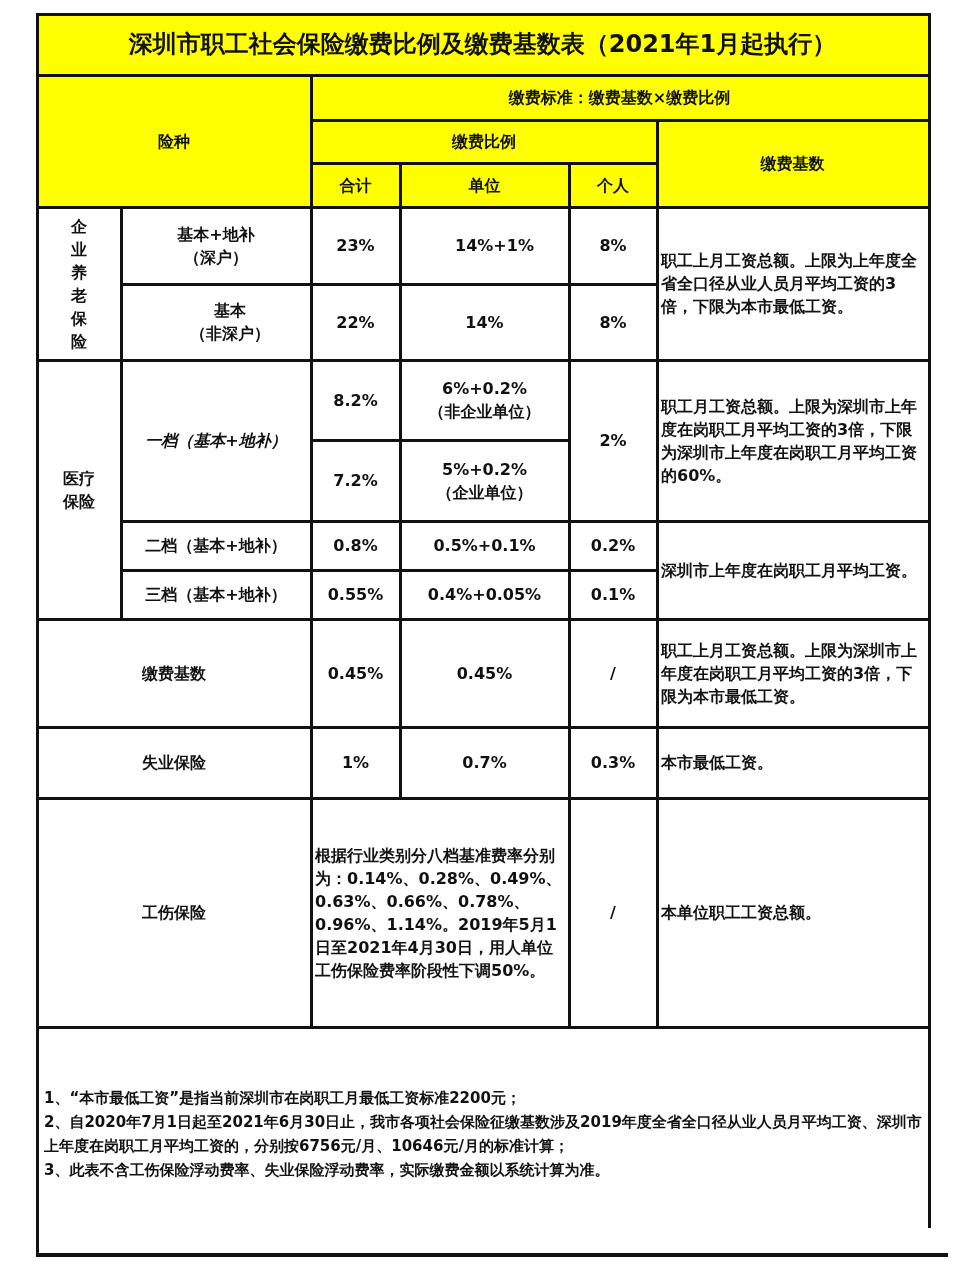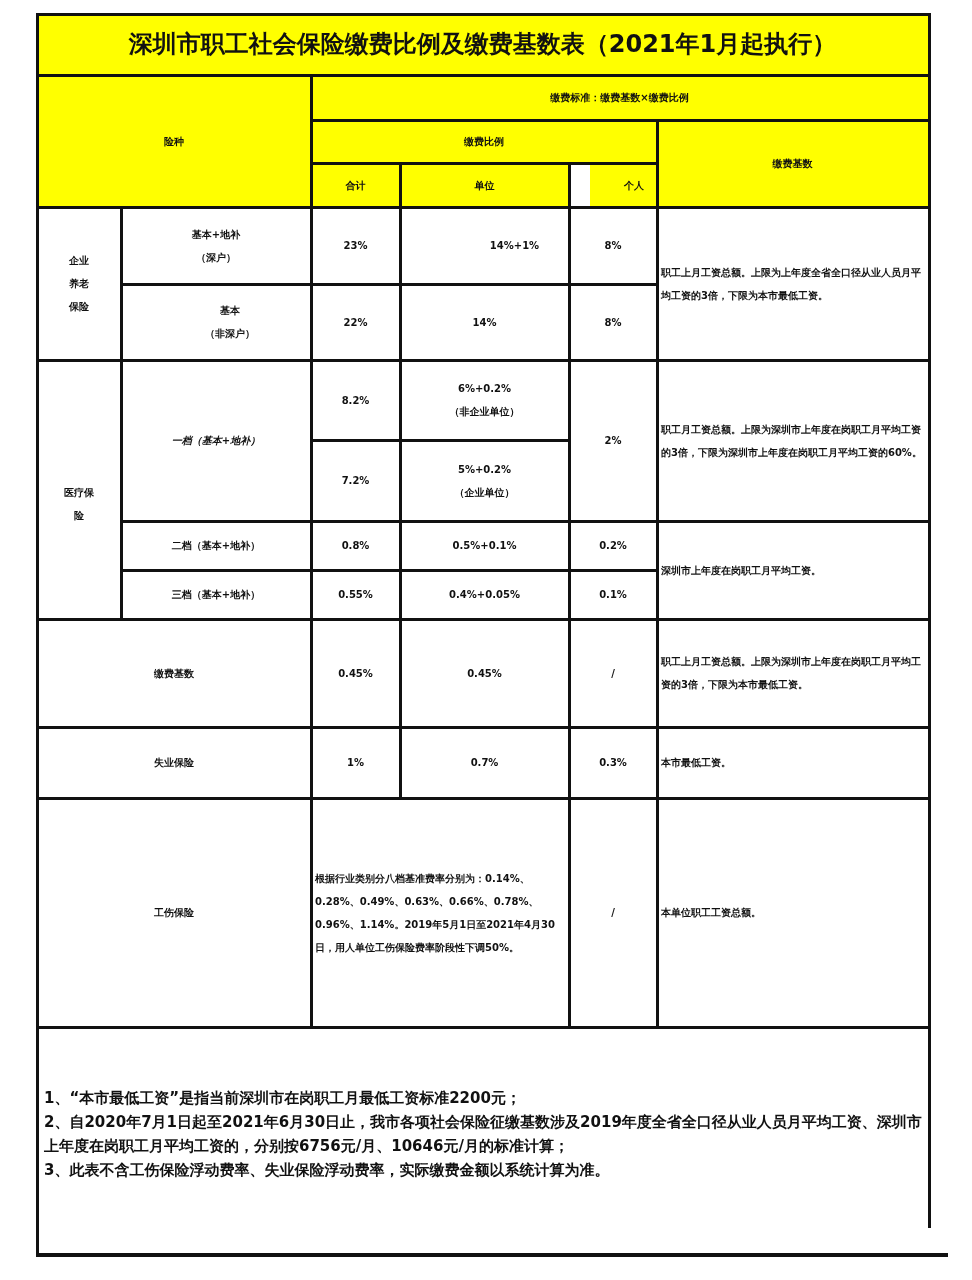--- a/index.html
+++ b/index.html
@@ -1,54 +1,54 @@
 <!DOCTYPE html>
 <html><head>
 <meta charset="utf-8">
 <style>
   html,body{margin:0;padding:0;background:#fff;}
   body{width:972px;height:1280px;position:relative;overflow:hidden;
        font-family:"DejaVu Sans","Liberation Sans",sans-serif;color:#111;}
   .c{position:absolute;box-sizing:border-box;display:flex;align-items:center;justify-content:center;
-     text-align:center;font-weight:bold;font-size:10px;line-height:23px;}
+     text-align:center;font-weight:bold;font-size:16px;line-height:23px;}
   .y{background:#ffff00;}
   .l{justify-content:flex-start;text-align:left;padding-left:4px;padding-right:4px;}
   .line{position:absolute;background:#111;}
   .h{height:3px;}
   .v{width:3px;}
   .title{font-size:24px;}
   .notes{position:absolute;left:44px;top:1086px;width:880px;font-weight:bold;font-size:15px;line-height:24px;}
   .notes div{white-space:pre-wrap;}
 </style>
 </head>
 <body>
 
 <div class="c y title" style="left:37px;top:14px;width:891px;height:61px;">深圳市职工社会保险缴费比例及缴费基数表（2021年1月起执行）</div>
 <div class="c y" style="left:37px;top:75px;width:274px;height:132px;">险种</div>
 <div class="c y" style="left:311px;top:75px;width:617px;height:45px;">缴费标准：缴费基数×缴费比例</div>
 <div class="c y" style="left:311px;top:120px;width:346px;height:43px;">缴费比例</div>
 <div class="c y" style="left:657px;top:120px;width:271px;height:87px;">缴费基数</div>
 <div class="c y" style="left:311px;top:163px;width:89px;height:44px;">合计</div>
 <div class="c y" style="left:400px;top:163px;width:169px;height:44px;">单位</div>
-<div class="c y" style="left:590px;top:163px;width:88px;height:44px;">个人</div>
+<div class="c y" style="left:569px;top:163px;width:88px;height:44px;">个人</div>
 
 <div class="c" style="left:37px;top:207px;width:84px;height:153px;padding:0 32px;">企业养老保险</div>
 <div class="c" style="left:121px;top:207px;width:190px;height:77px;white-space:pre-line;">基本+地补
 （深户）</div>
 <div class="c" style="left:311px;top:207px;width:89px;height:77px;">23%</div>
-<div class="c" style="left:420px;top:207px;width:169px;height:77px;padding-left:20px;">14%+1%</div>
+<div class="c" style="left:400px;top:207px;width:169px;height:77px;padding-left:20px;">14%+1%</div>
 <div class="c" style="left:569px;top:207px;width:88px;height:77px;">8%</div>
 <div class="c" style="left:121px;top:284px;width:190px;height:76px;white-space:pre-line;padding-left:28px;">基本
 （非深户）</div>
 <div class="c" style="left:311px;top:284px;width:89px;height:76px;">22%</div>
 <div class="c" style="left:400px;top:284px;width:169px;height:76px;">14%</div>
 <div class="c" style="left:569px;top:284px;width:88px;height:76px;">8%</div>
 <div class="c l" style="left:657px;top:207px;width:271px;height:153px;">职工上月工资总额。上限为上年度全省全口径从业人员月平均工资的3倍，下限为本市最低工资。</div>
 
-<div class="c" style="left:37px;top:360px;width:84px;height:259px;padding:0 24px;margin-top:14px;">医疗保险</div>
+<div class="c" style="left:37px;top:360px;width:84px;height:259px;padding:0 24px;">医疗保险</div>
 <div class="c" style="left:121px;top:360px;width:190px;height:161px;font-style:italic;">一档（基本+地补）</div>
 <div class="c" style="left:311px;top:360px;width:89px;height:80px;">8.2%</div>
 <div class="c" style="left:400px;top:360px;width:169px;height:80px;white-space:pre-line;">6%+0.2%
 （非企业单位）</div>
 <div class="c" style="left:311px;top:440px;width:89px;height:81px;">7.2%</div>
 <div class="c" style="left:400px;top:440px;width:169px;height:81px;white-space:pre-line;">5%+0.2%
 （企业单位）</div>
 <div class="c" style="left:569px;top:360px;width:88px;height:161px;">2%</div>
 <div class="c l" style="left:657px;top:360px;width:271px;height:161px;">职工月工资总额。上限为深圳市上年度在岗职工月平均工资的3倍，下限为深圳市上年度在岗职工月平均工资的60%。</div>
 

